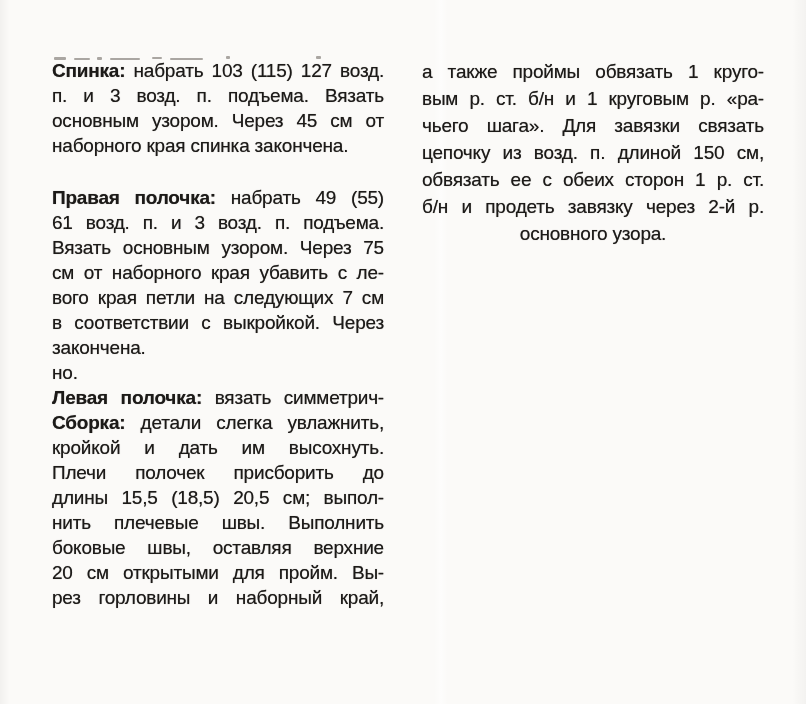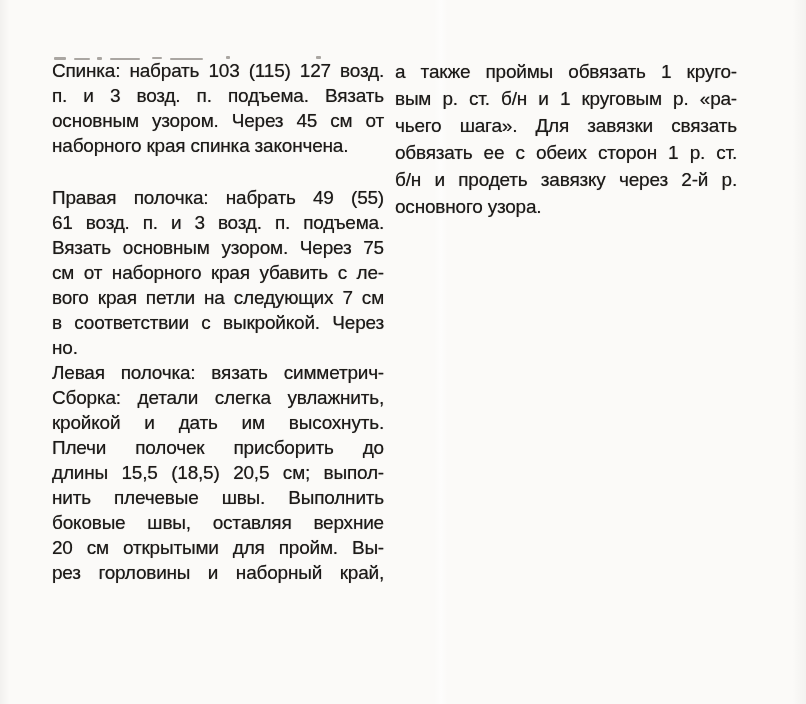--- a/index.html
+++ b/index.html
@@ -24,39 +24,39 @@
   }
   #band-left   { left: 0;   width: 10px; background: linear-gradient(to right, rgba(0,0,0,0.04), rgba(0,0,0,0)); }
   #band-gutter { left: 434px; width: 14px; background: linear-gradient(to right, rgba(255,255,255,0), rgba(255,255,255,0.55), rgba(255,255,255,0)); }
   #band-right  { left: 792px; width: 14px; background: linear-gradient(to left, rgba(0,0,0,0.03), rgba(0,0,0,0)); }
 
   .column {
     position: absolute;
     top: 58px;
   }
   #col-left  { left: 52px;  width: 332px; }
-  #col-right { left: 395px; width: 342px; }
+  #col-right { left: 422px; width: 342px; }
 
   .paragraph { margin: 0; }
   .paragraph.gap-before { margin-top: 27px; }
 
   .line {
     font-size: 19px;
     line-height: 25px;
     letter-spacing: -0.2px;
     text-align: left;
     text-shadow: 0 0 0.7px rgba(30,27,24,0.65);
     white-space: normal;
   }
-  #col-right .line { line-height: 27px; }
+  #col-right .line { line-height: 27px; text-align: center; }
   .line.just {
     text-align: justify;
     text-align-last: justify;
   }
-  .line b { font-weight: 400; }
+  .line b { font-weight: 700; }
 
   .speck {
     position: absolute;
     background: rgba(70,64,58,0.45);
     border-radius: 1px;
     pointer-events: none;
   }
 </style>
 </head>
 <body style="background: rgb(251, 250, 248); color: rgb(28, 26, 24);">
@@ -83,20 +83,21 @@
       <div class="line just"><span>основным узором. Через 45 см от</span></div>
       <div class="line"><span>наборного края спинка закончена.</span></div>
     </div>
     <div class="paragraph gap-before">
       <div class="line just"><b>Правая полочка:</b><span> набрать 49 (55)</span></div>
       <div class="line just"><span>61 возд. п. и 3 возд. п. подъема.</span></div>
       <div class="line just"><span>Вязать основным узором. Через 75</span></div>
       <div class="line just"><span>см от наборного края убавить с ле-</span></div>
       <div class="line just"><span>вого края петли на следующих 7 см</span></div>
       <div class="line just"><span>в соответствии с выкройкой. Через</span></div>
+      <div class="line"><span>закончена.</span></div>
     </div>
     <div class="paragraph">
       <div class="line"><span>но.</span></div>
       <div class="line just"><b>Левая полочка:</b><span> вязать симметрич-</span></div>
     </div>
     <div class="paragraph">
       <div class="line just"><b>Сборка:</b><span> детали слегка увлажнить,</span></div>
       <div class="line just"><span>кройкой и дать им высохнуть.</span></div>
       <div class="line just"><span>Плечи полочек присборить до</span></div>
       <div class="line just"><span>длины 15,5 (18,5) 20,5 см; выпол-</span></div>
@@ -104,17 +105,18 @@
       <div class="line just"><span>боковые швы, оставляя верхние</span></div>
       <div class="line just"><span>20 см открытыми для пройм. Вы-</span></div>
       <div class="line just"><span>рез горловины и наборный край,</span></div>
     </div>
   </div>
 <div class="column" id="col-right">
     <div class="paragraph">
       <div class="line just"><span>а также проймы обвязать 1 круго-</span></div>
       <div class="line just"><span>вым р. ст. б/н и 1 круговым р. «ра-</span></div>
       <div class="line just"><span>чьего шага». Для завязки связать</span></div>
+      <div class="line just"><span>цепочку из возд. п. длиной 150 см,</span></div>
       <div class="line just"><span>обвязать ее с обеих сторон 1 р. ст.</span></div>
       <div class="line just"><span>б/н и продеть завязку через 2-й р.</span></div>
       <div class="line"><span>основного узора.</span></div>
     </div>
   </div>
 
 </body></html>

